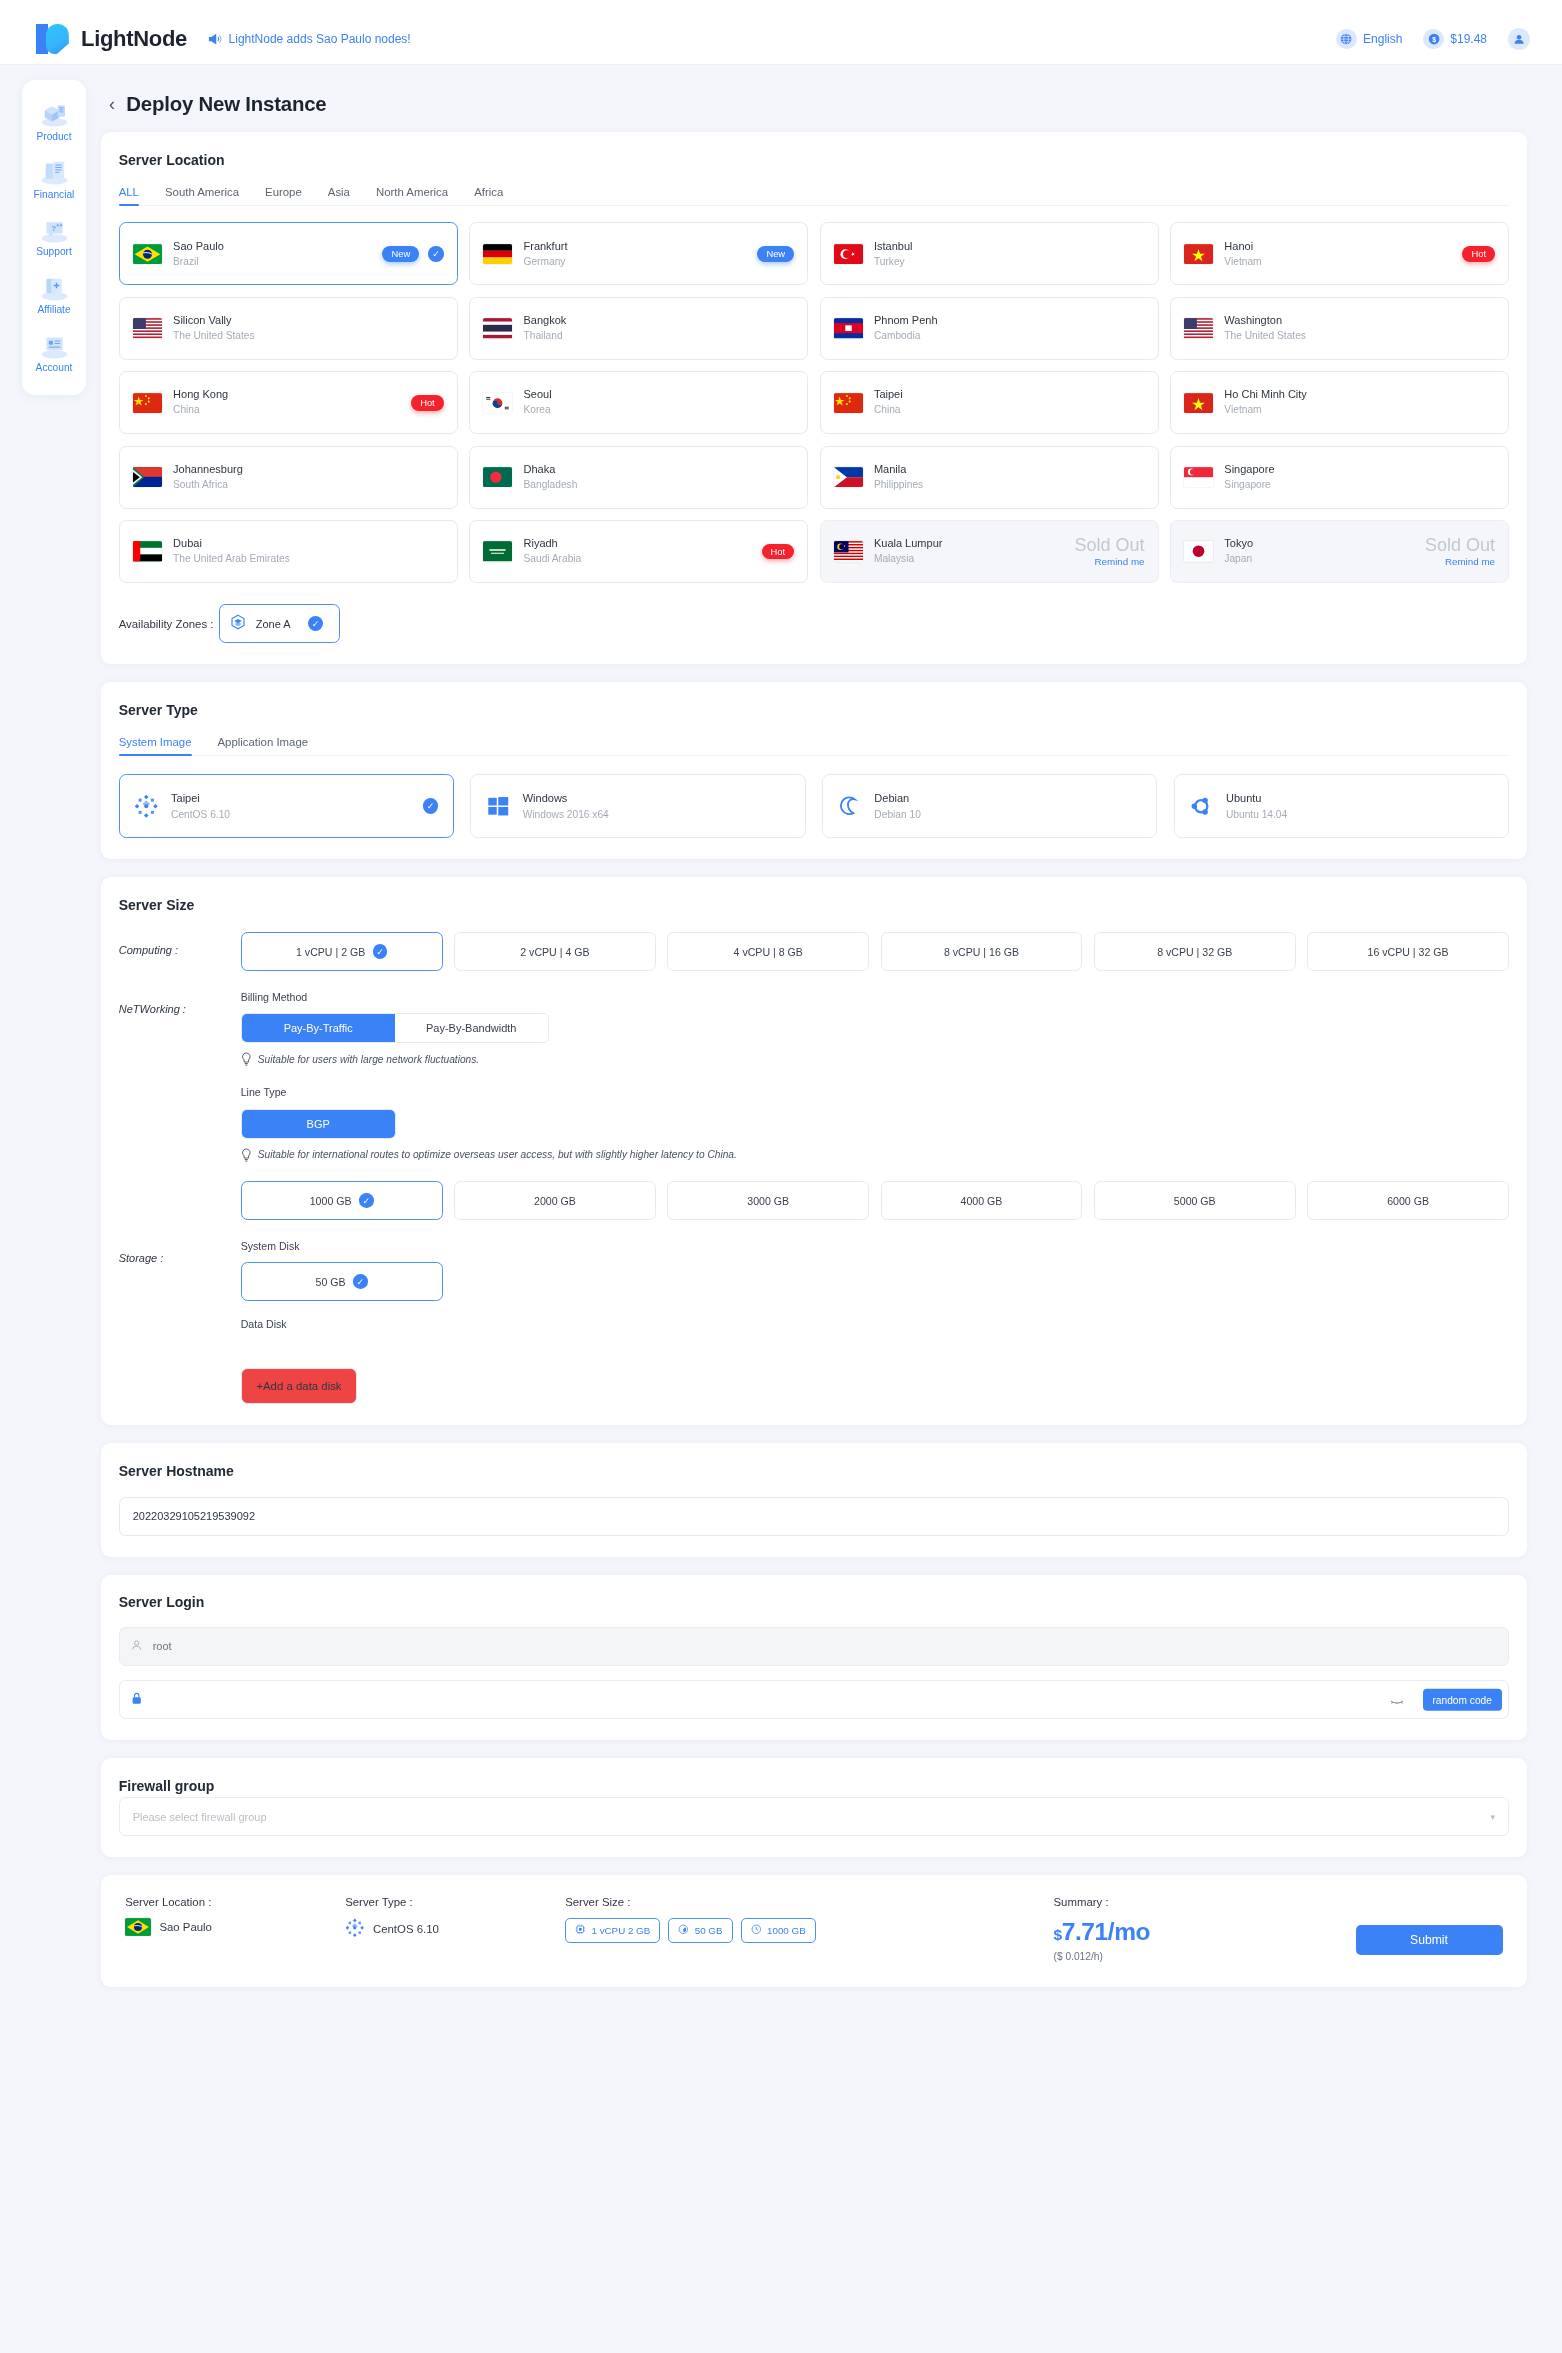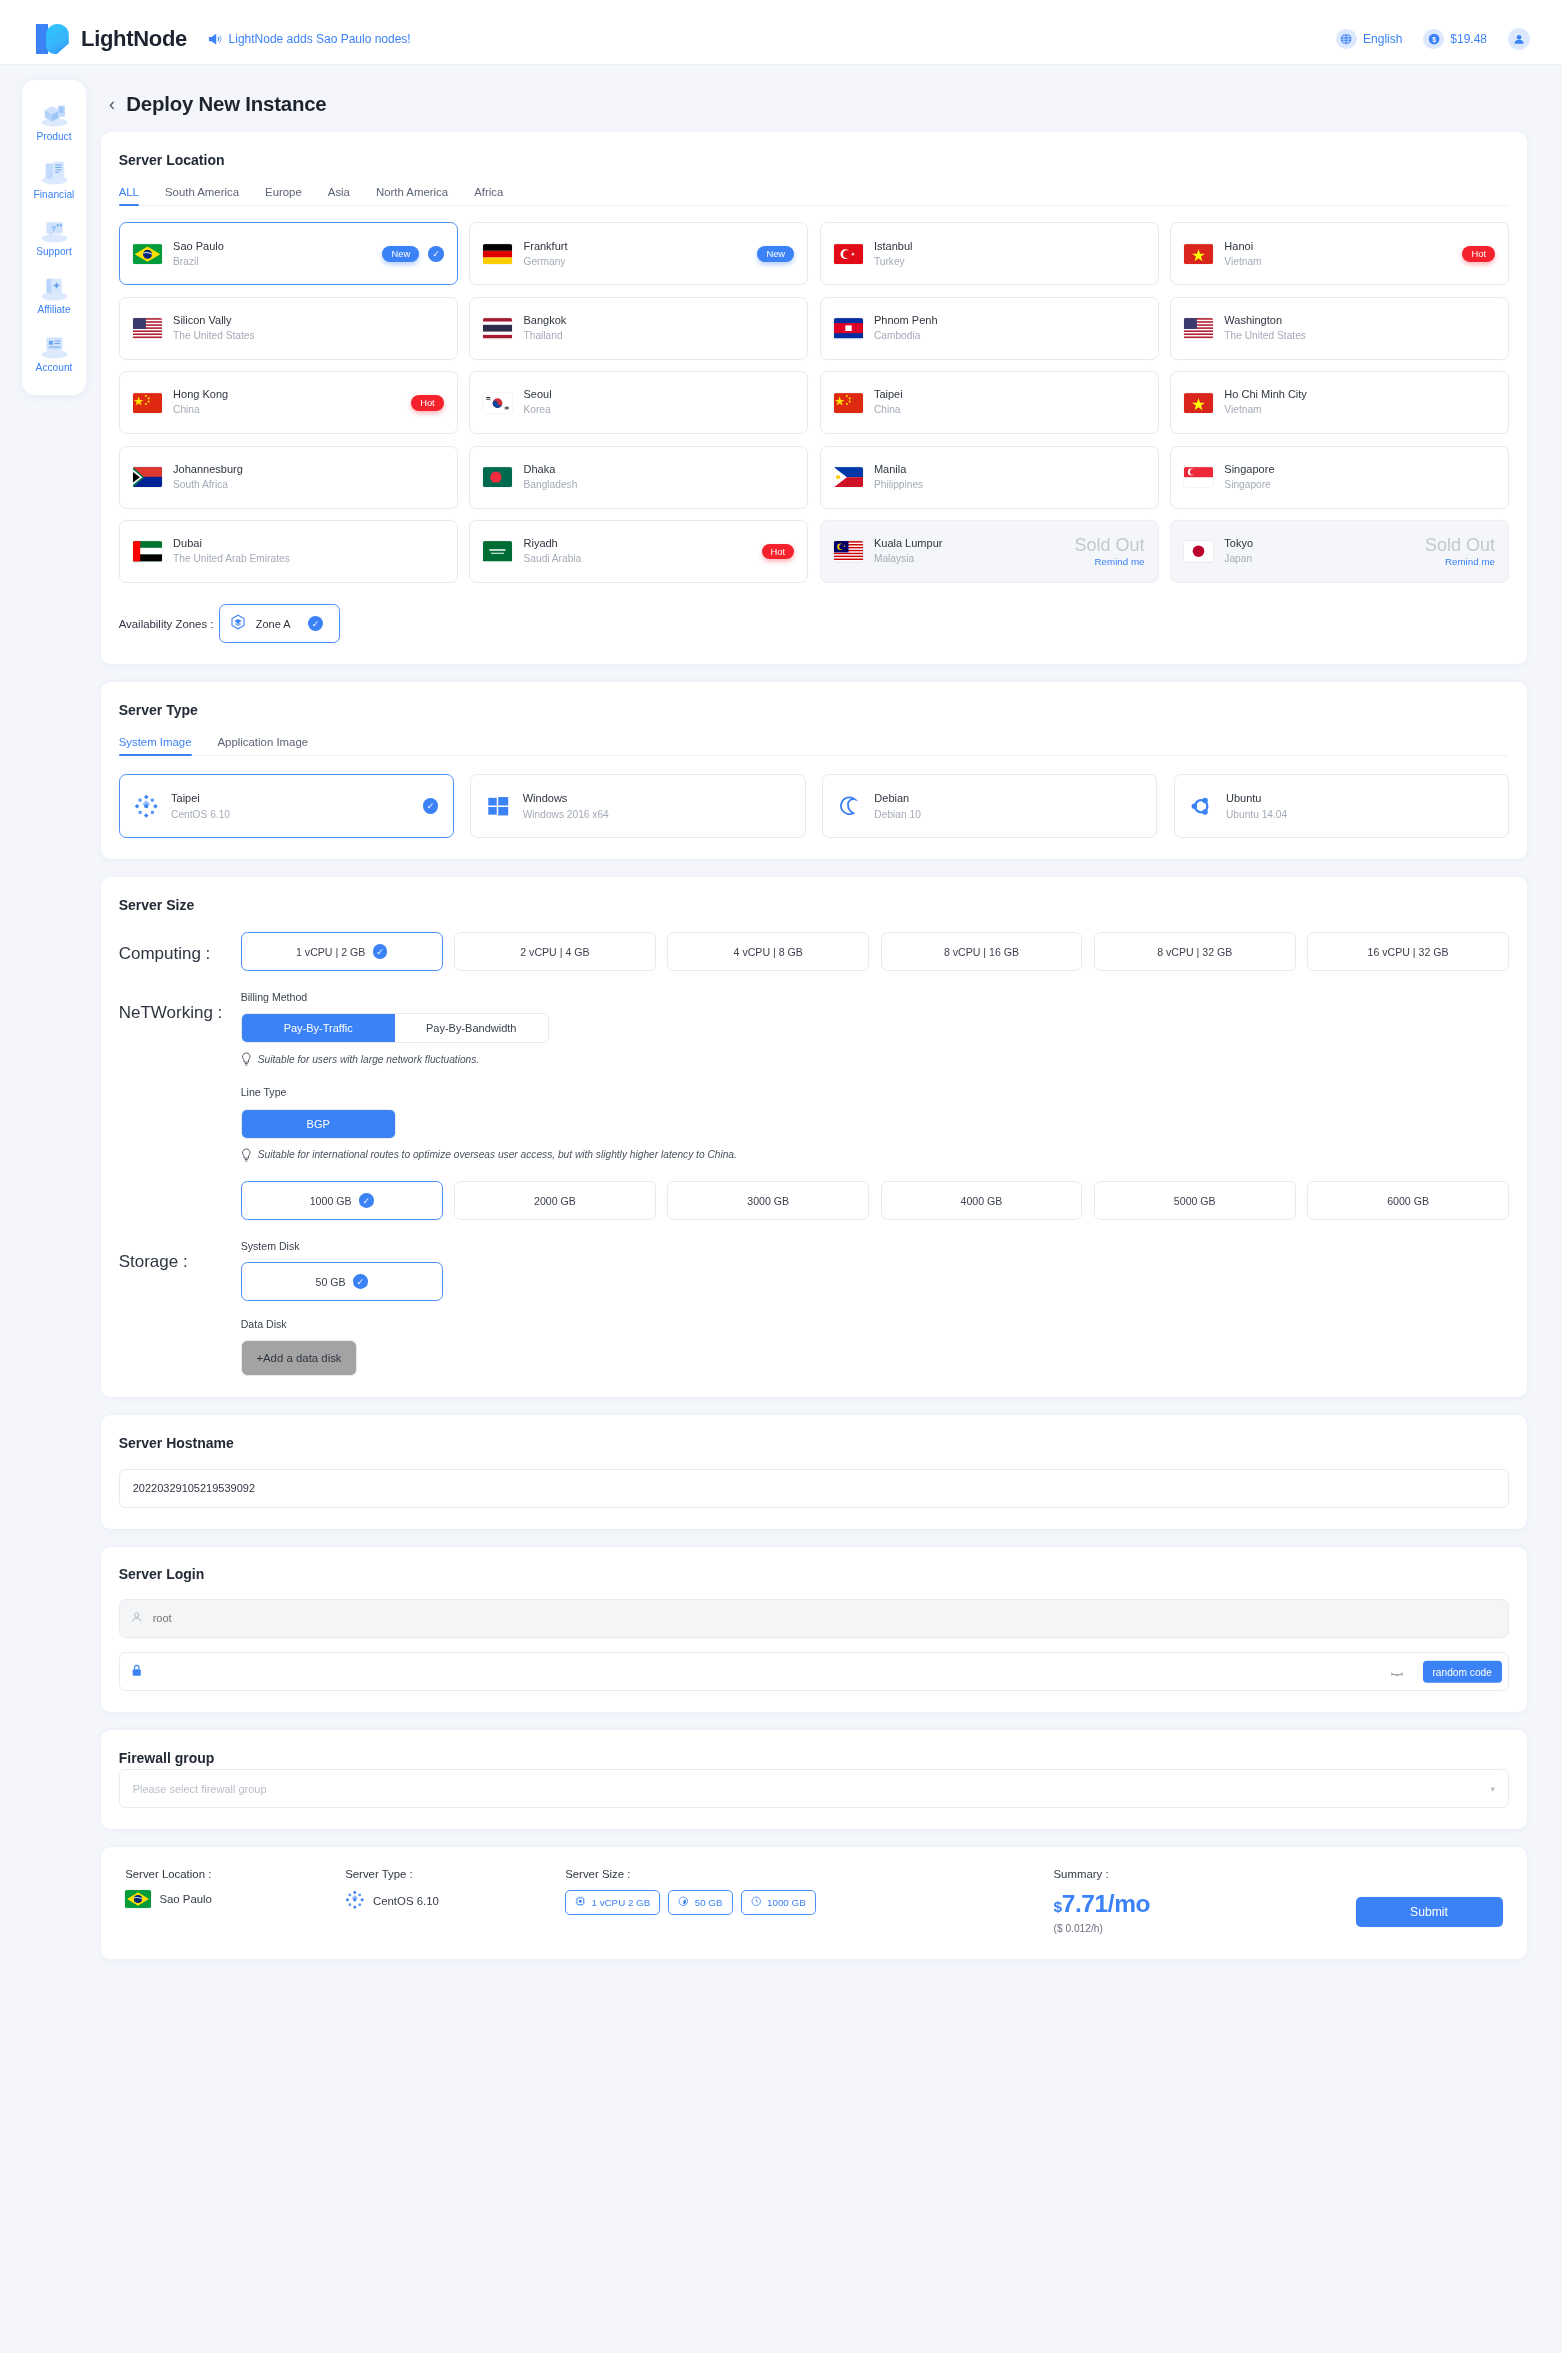--- a/index.html
+++ b/index.html
@@ -169,21 +169,21 @@
     display: flex; align-items: center; padding: 0 14.7px; cursor: pointer;
     background: #fff;
   }
   .os-card.selected { border-color: #4a90f7; }
   .os-ico { width: 24.5px; height: 24.5px; margin-right: 12.2px; flex: 0 0 auto; }
   .os-name { font-size: 11px; color: #2e3540; line-height: 1.5;}
   .os-ver { font-size: 10.2px; color: #a4abb7; line-height: 1.5;}
 
   
   .size-row { display: flex; margin-top: 19.6px; }
-  .size-label { font-size: 17px; color: #2f3642; width: 122px; padding-top: 12.2px; flex: 0 0 auto;}
+  .size-label { font-size: 11px; color: #2f3642; width: 122px; padding-top: 12.2px; flex: 0 0 auto; font-style: italic;}
   .size-body { flex: 1; }
   .opt-grid { display: grid; grid-template-columns: repeat(6, 1fr); gap: 11.4px; }
   .opt {
     height: 39px; border: 0.8px solid #e6e9f0; border-radius: 6.5px;
     display: flex; align-items: center; justify-content: center; gap: 7.3px;
     font-size: 10.6px; color: #3b424f; cursor: pointer; background:#fff;
   }
   .opt.selected { border-color: #4a90f7; }
   .opt .check { margin-left: 0; width: 14.7px; height: 14.7px; }
 
@@ -197,21 +197,21 @@
   .seg.single .seg-btn { min-width: 153px; }
   .hint { display: flex; align-items: center; gap: 6.5px; margin-top: 9px; }
   .hint-text { font-size: 10.2px; color: #4a5260; font-style: italic; }
   .bulb { width: 10.6px; height: 14px; flex: 0 0 auto; }
 
   .net-block { margin-bottom: 19.6px; }
 
   .add-disk {
     height: 36px; padding: 0 14.7px; border: 0.8px solid #e6e9f0; border-radius: 6.5px;
     display: inline-flex; align-items: center; font-size: 11.4px; color: #2f3642;
-    background: #a3a3a3; cursor: pointer;
+    background: #ef4444; cursor: pointer; margin-top: 28px;
   }
 
   
   .text-input {
     width: 100%; height: 39px; border: 0.8px solid #e6e9f0; border-radius: 6.5px;
     padding: 0 13px; font-size: 11px; color: #2f3642; margin-top: 14.7px;
     font-family: "Liberation Sans", sans-serif; background: #fff;
   }
   .login-input-wrap {
     position: relative; margin-top: 16.3px;

